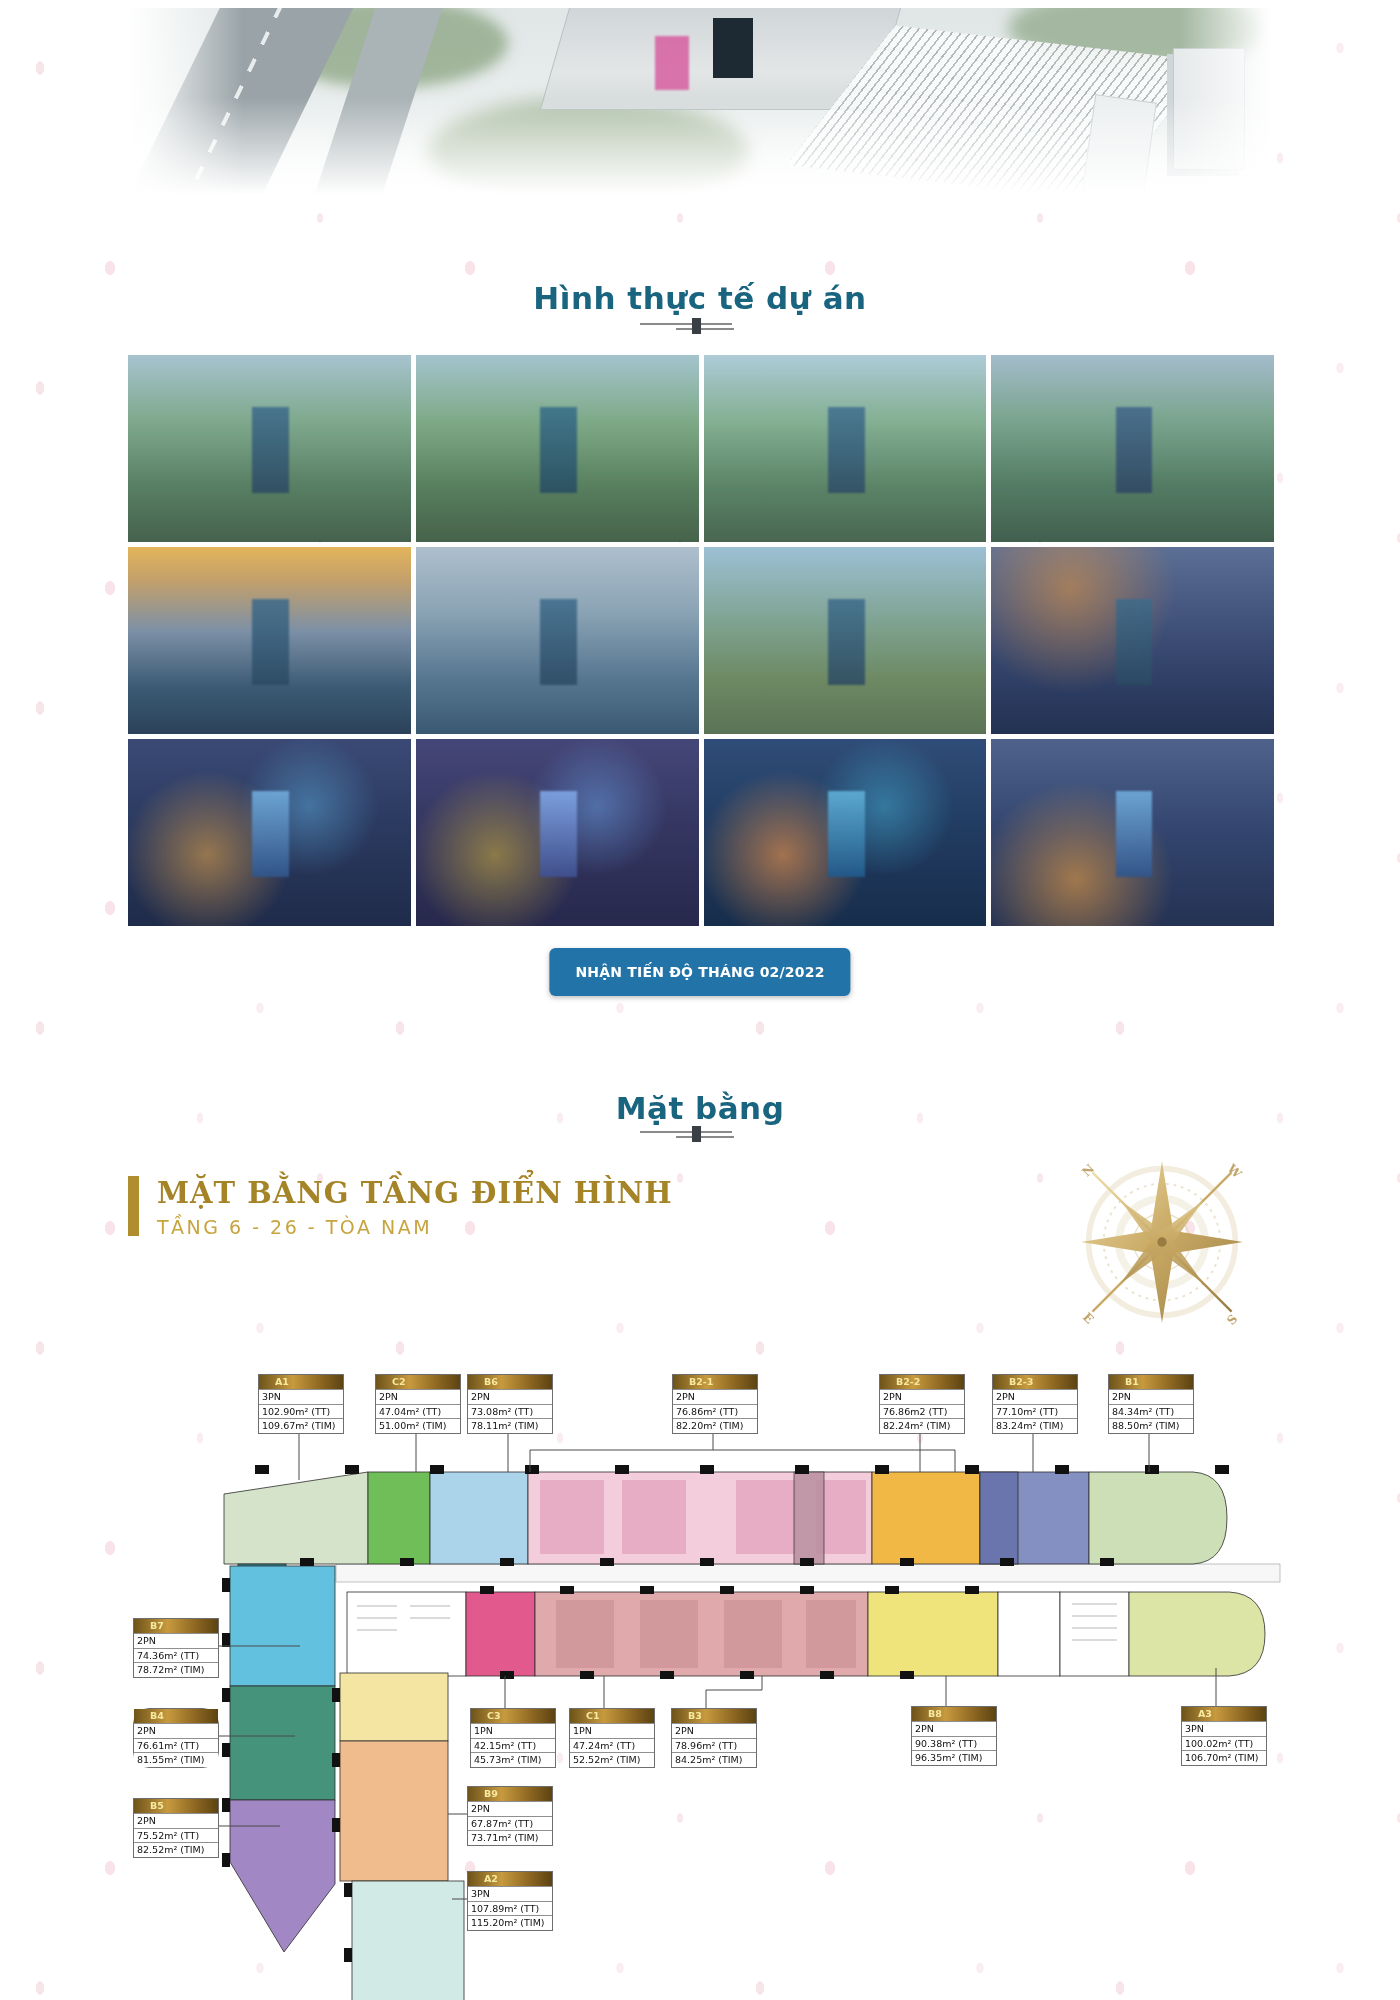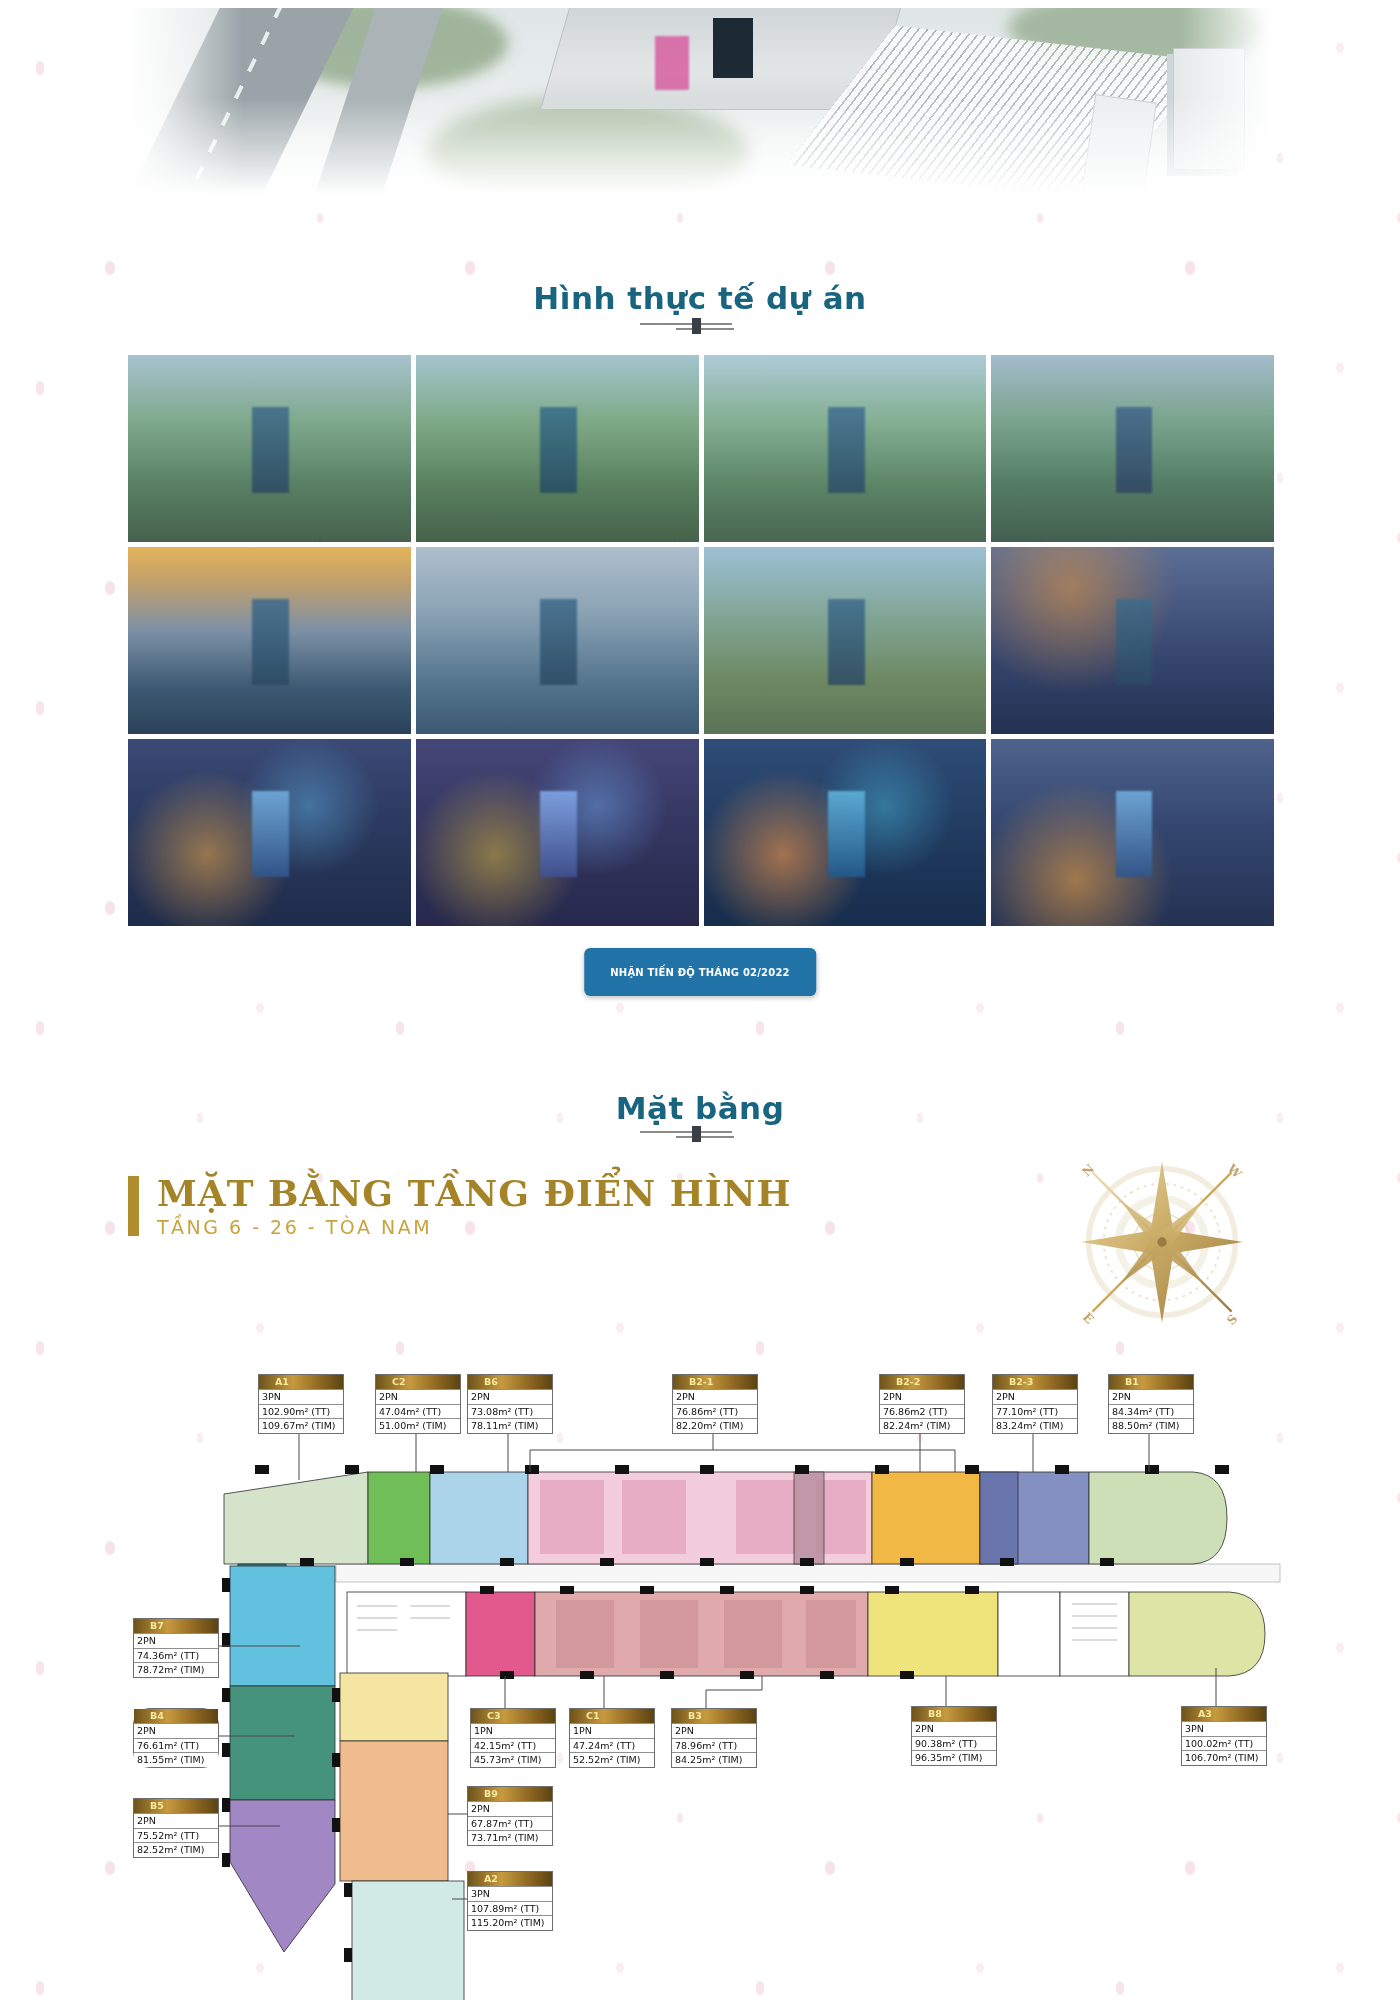--- a/index.html
+++ b/index.html
@@ -70,27 +70,27 @@
       linear-gradient(180deg,#3a4a75 0%,#2b3a60 45%,#1f2b4a 100%);}
   .p10{filter:hue-rotate(14deg);} .p11{filter:hue-rotate(-10deg) saturate(1.15);}
   .p12{background:
       radial-gradient(circle at 30% 75%,rgba(238,160,64,.6) 0%,transparent 40%),
       linear-gradient(180deg,#4e628c 0%,#33456e 50%,#243253 100%);}
   .p9::after,.p10::after,.p11::after,.p12::after{background:linear-gradient(180deg,#6fa8d8,#31558a);opacity:.95;}
 
   
   #progress-btn{position:absolute;top:940px;left:50%;transform:translateX(-50%);
     height:48px;padding:0 26px;border:none;border-radius:6px;background:#2273a8;color:#ffffff;
-    font-family:"DejaVu Sans",sans-serif;font-weight:bold;font-size:10px;letter-spacing:.2px;
+    font-family:"DejaVu Sans",sans-serif;font-weight:bold;font-size:14px;letter-spacing:.2px;
     display:flex;align-items:center;box-shadow:0 2px 5px rgba(0,0,0,.25);cursor:pointer;}
 
   
   #subheader{position:absolute;top:1168px;left:128px;display:flex;}
   #gold-bar{width:11px;height:60px;background:#b08d2f;margin-right:18px;}
-  #mp-heading{font-family:"DejaVu Serif",serif;font-size:36px;font-weight:bold;color:#a58428;
+  #mp-heading{font-family:"DejaVu Serif",serif;font-size:29px;font-weight:bold;color:#a58428;
     letter-spacing:1px;line-height:34px;}
   #mp-subheading{font-size:19px;color:#c7a43e;letter-spacing:2.5px;margin-top:6px;}
 
   #compass{position:absolute;top:1136px;left:1068px;width:188px;height:196px;opacity:.88;}
 
   
   #plan{position:absolute;top:1360px;left:0;width:1400px;height:640px;}
   #plan-svg{position:absolute;inset:0;}
   #unit-cards{position:absolute;inset:0;}
   .unit-card{position:absolute;width:84px;background:#ffffff;border:1px solid #6e6e6e;

